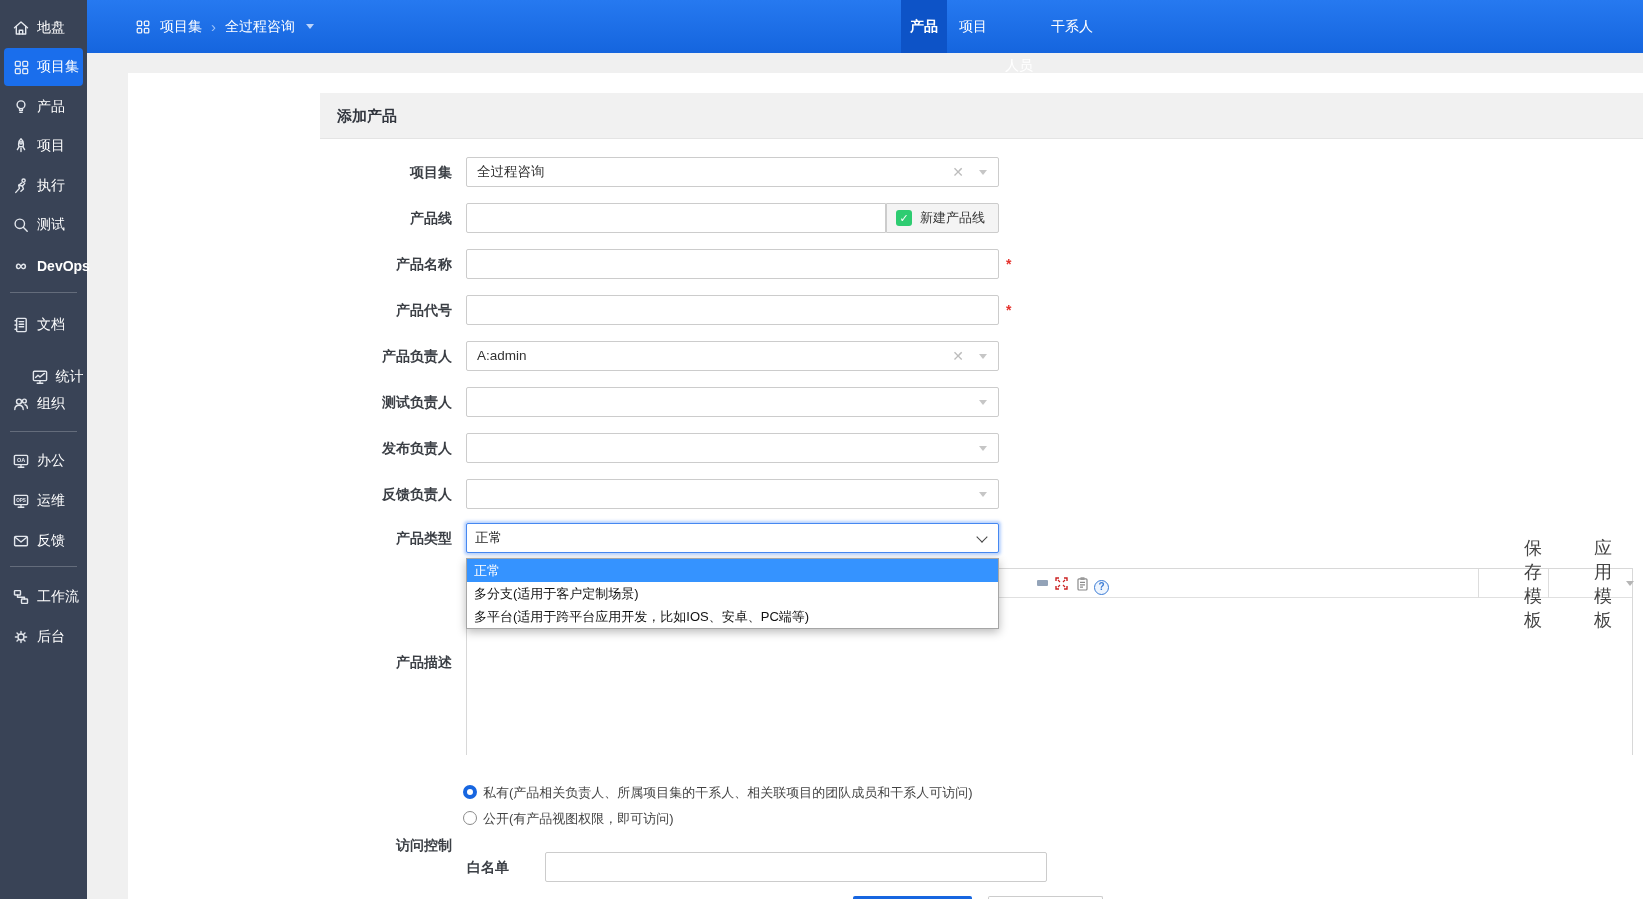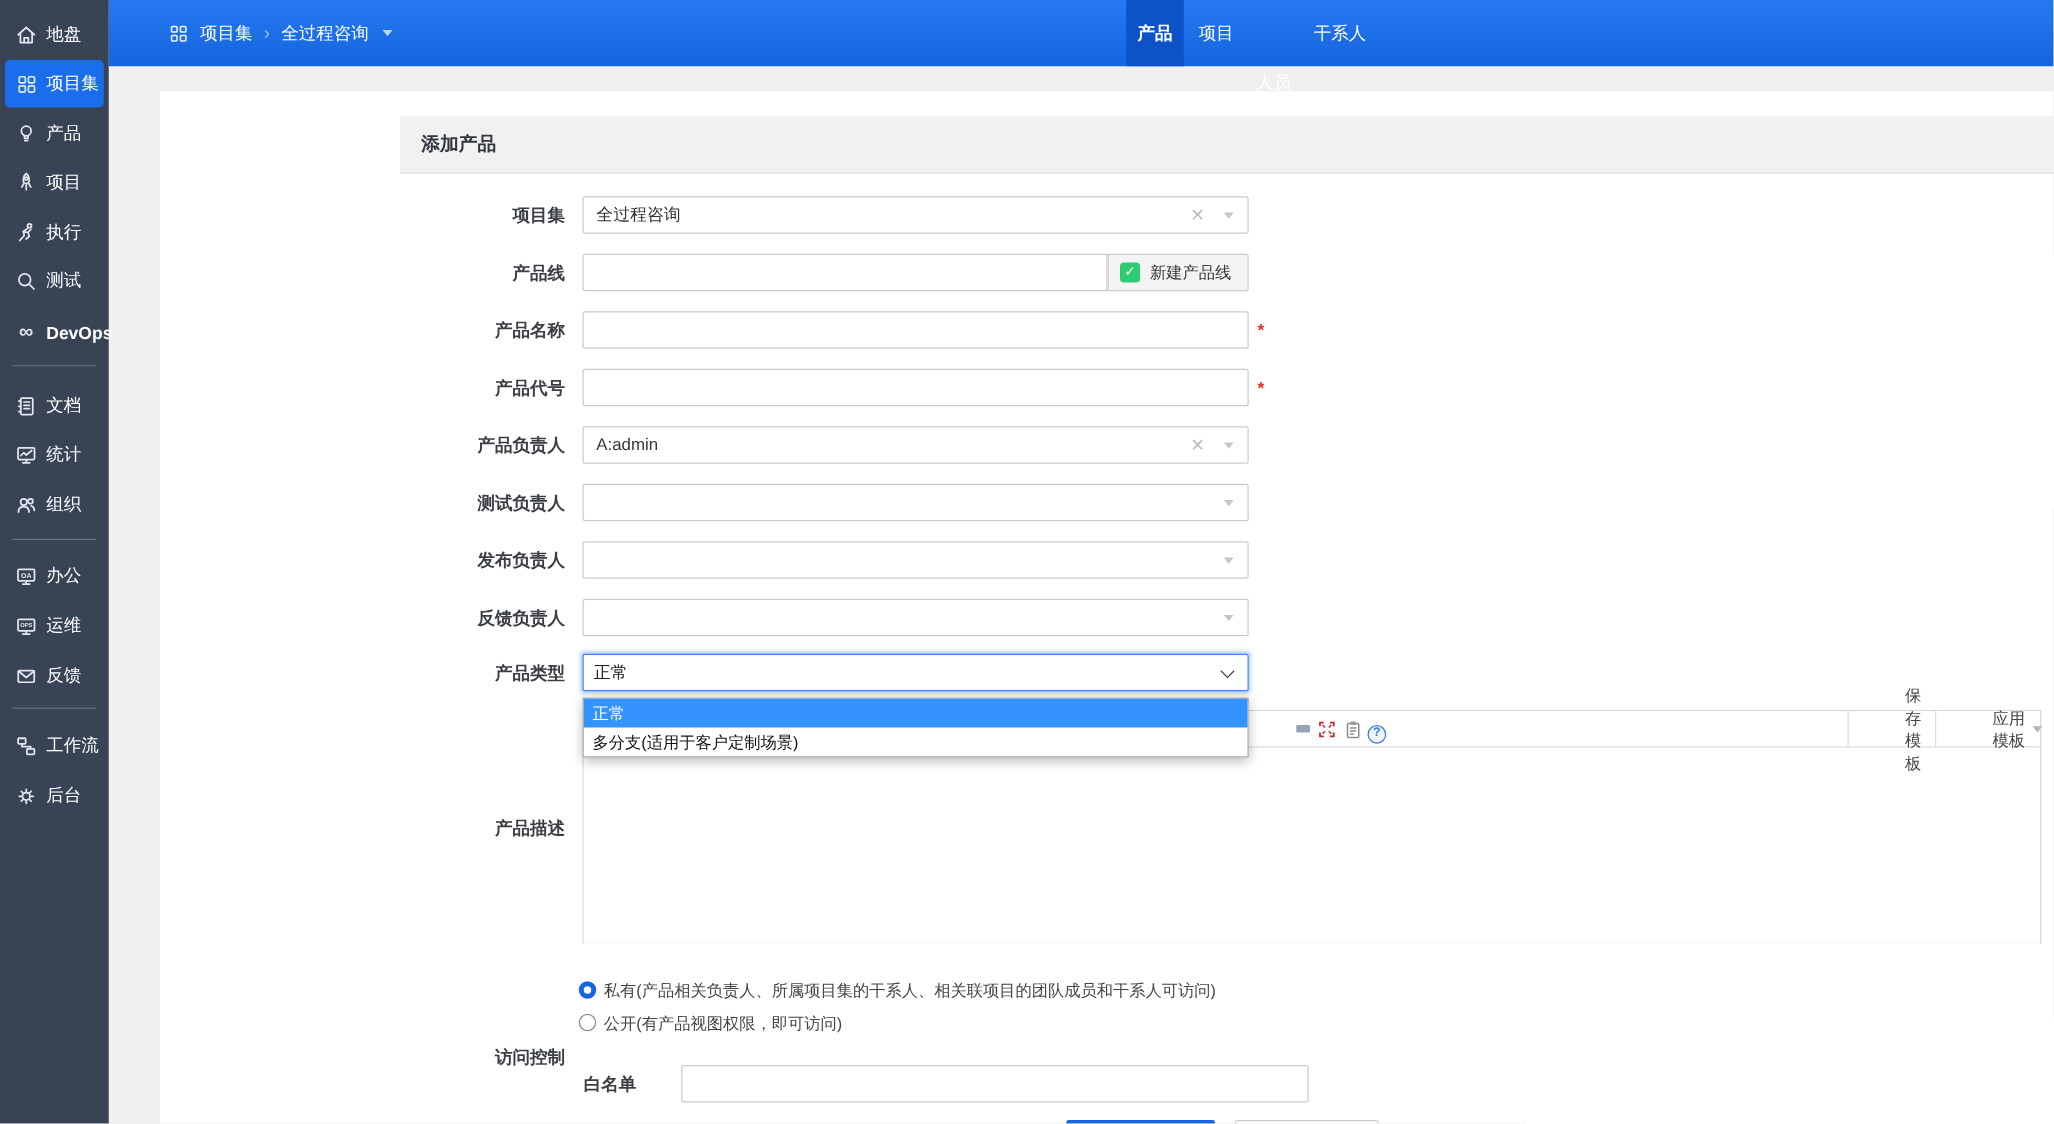--- a/index.html
+++ b/index.html
@@ -39,21 +39,21 @@
   .sel { position:absolute; left:466px; top:523px; width:533px; height:30px; background:#fff; border:1px solid #4688f1; border-radius:2px; box-shadow:0 0 3px 1.5px rgba(98,156,251,.45); font-size:13.5px; color:#222; line-height:28px; padding:0 8px; z-index:15; }
   .sel-chev { position:absolute; right:12px; top:9px; width:8px; height:8px; border-right:1.7px solid #444; border-bottom:1.7px solid #444; transform:rotate(45deg); }
   .listbox { position:absolute; left:466px; top:558px; width:533px; background:#fff; border:1px solid #a6a6a6; box-shadow:0 3px 9px rgba(0,0,0,.28); z-index:25; }
   .opt { height:23px; line-height:23px; font-size:13px; color:#111; padding-left:7px; white-space:nowrap; cursor:default; }
   .opt.hl { background:#3593ff; color:#fff; }
 
   
   .editor { position:absolute; left:466px; top:568px; width:1167px; height:187px; border:1px solid #d8d8d8; background:#fff; z-index:5; }
   .ed-toolbar { position:relative; height:29px; border-bottom:1px solid #e0e0e0; background:#fff; }
   .ed-ic { position:absolute; top:7px; cursor:pointer; }
-  .tpl-btn { position:absolute; top:0; height:29px; border-left:1px solid #ddd; display:flex; align-items:center; justify-content:center; gap:5px; font-size:13px; color:#444; cursor:pointer;padding-left:45px; }
+  .tpl-btn { position:absolute; top:0; height:29px; border-left:1px solid #ddd; display:flex; align-items:center; justify-content:center; gap:5px; font-size:18px; color:#444; cursor:pointer;padding-left:45px; }
   .tpl-caret { width:0; height:0; border-left:4px solid transparent; border-right:4px solid transparent; border-top:5px solid #b5b5b5; }
   .help-ic { display:inline-block; width:15px; height:15px; border:1.6px solid #3a7bd5; border-radius:50%; color:#3a7bd5; font-size:10px; font-weight:bold; line-height:12px; text-align:center; background:#eef5fe; }
 
   
   .radio { position:absolute; width:14px; height:14px; border-radius:50%; background:#fff; }
   .radio.on { border:4px solid #1766e0; }
   .radio.off { border:1.5px solid #8b8b8b; }
   .radio-lb { position:absolute; font-size:13px; color:#444; line-height:16px; white-space:nowrap; }
 
   
@@ -157,21 +157,21 @@
     <div class="side-item" style="top:306px;">
       <span class="ic">
           <svg class="lin" width="18" height="18" viewBox="0 0 18 18">
             <rect x="4.6" y="2.4" width="9.6" height="13.2" rx="1"></rect>
             <path d="M7.2 5.6 H11.6 M7.2 8.2 H11.6 M7.2 10.8 H11.6"></path>
             <path d="M4.6 4.8 H3 M4.6 9 H3 M4.6 13.2 H3"></path>
           </svg>
         </span>
       <span>文档</span>
     </div>
-    <div class="side-item" style="top:345px;">
+    <div class="side-item" style="top:358px;justify-content:center;">
       <span class="ic">
           <svg class="lin" width="18" height="18" viewBox="0 0 18 18">
             <rect x="2.4" y="3.2" width="13.2" height="9.4" rx="1"></rect>
             <path d="M4.6 9.6 L7 7.2 L9 9 L13.4 5.4"></path>
             <path d="M9 12.6 V14.8 M6.2 15.2 H11.8"></path>
           </svg>
         </span>
       <span>统计</span>
     </div>
     <div class="side-item" style="top:385px;">
@@ -286,20 +286,21 @@
   </div>
 
   <div class="f-label" style="top:523px;">产品类型</div>
   <div class="sel">
     <span>正常</span>
     <span class="sel-chev"></span>
   </div>
   <div class="listbox">
     <div class="opt hl">正常</div>
     <div class="opt">多分支(适用于客户定制场景)</div>
+    <div class="opt">多平台(适用于跨平台应用开发，比如IOS、安卓、PC端等)</div>
   </div>
 
   <div class="f-label" style="top:647px;">产品描述</div>
   <div class="editor">
     <div class="ed-toolbar">
       <span class="ed-ic" style="left:570px;top:11px;width:11px;height:6px;background:#93a3b8;border-radius:1px;"></span>
       <span class="ed-ic" style="left:587px;">
         <svg width="15" height="15" viewBox="0 0 15 15" fill="none" stroke="#cc2222" stroke-width="1.4">
             <path d="M2 5 V2 H5"></path>
             <path d="M10 2 H13 V5"></path>

